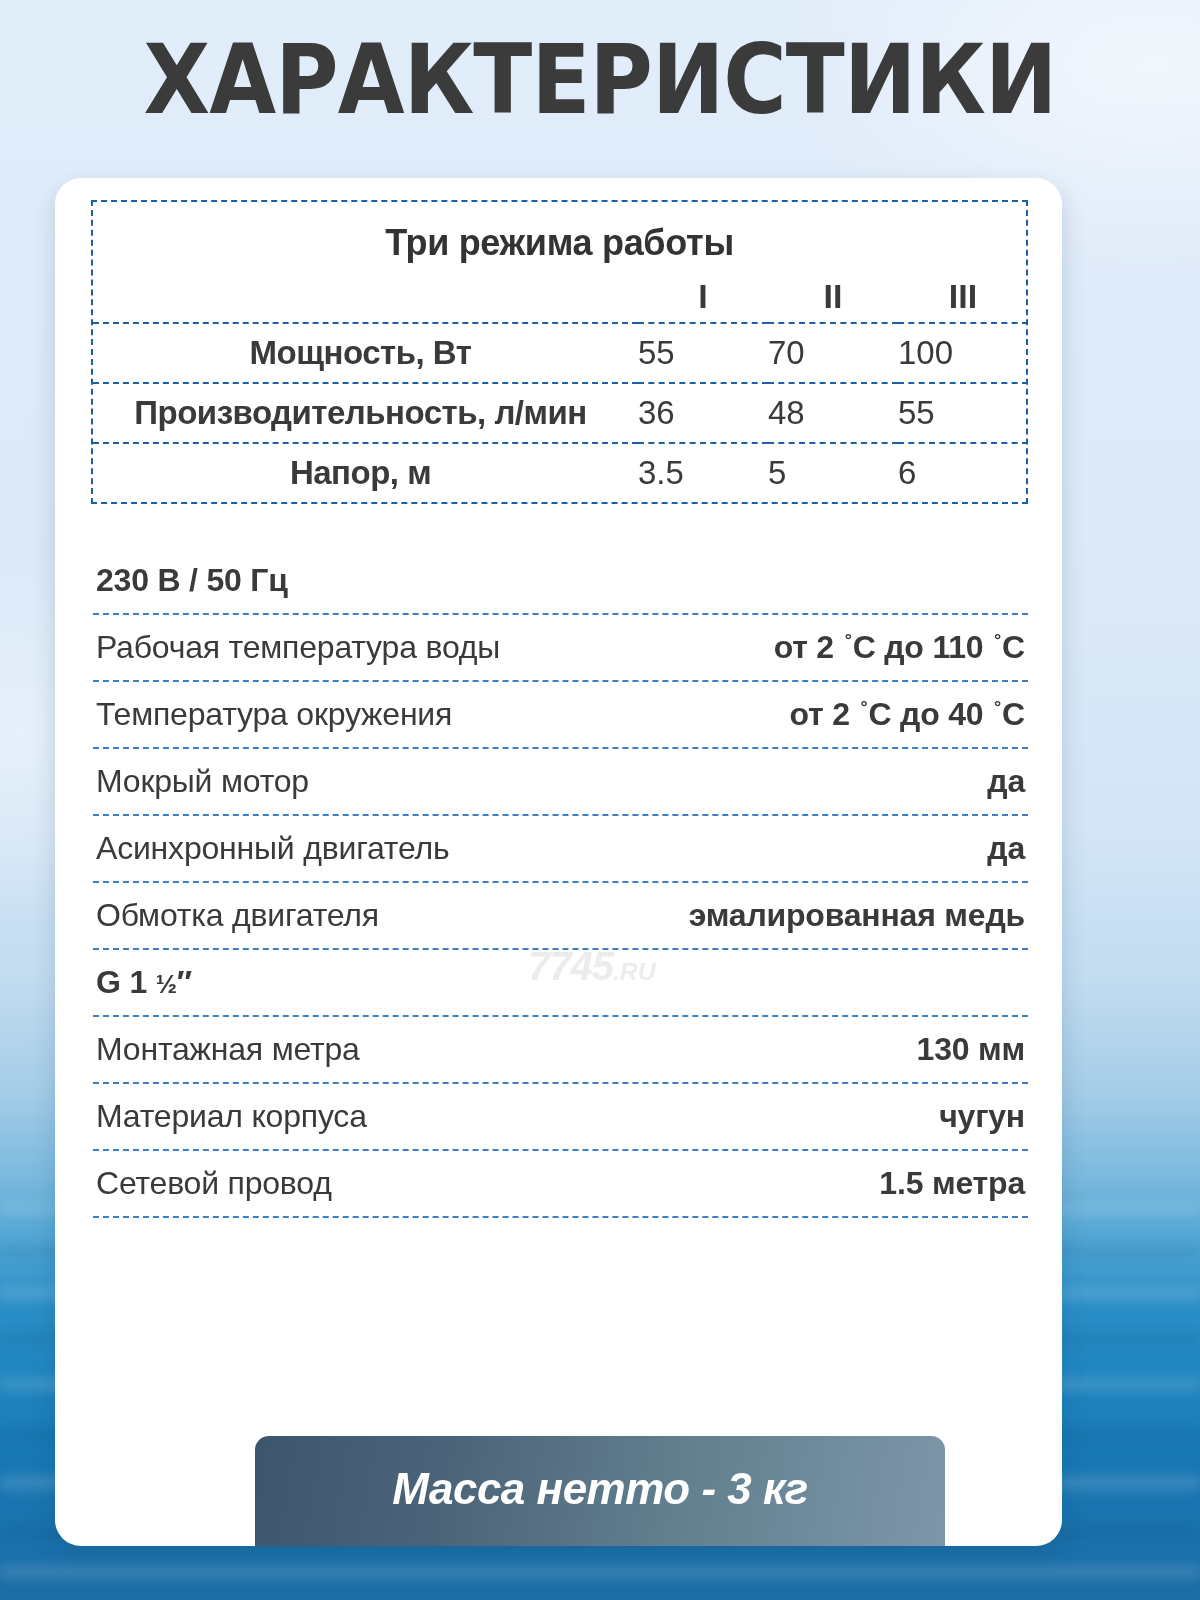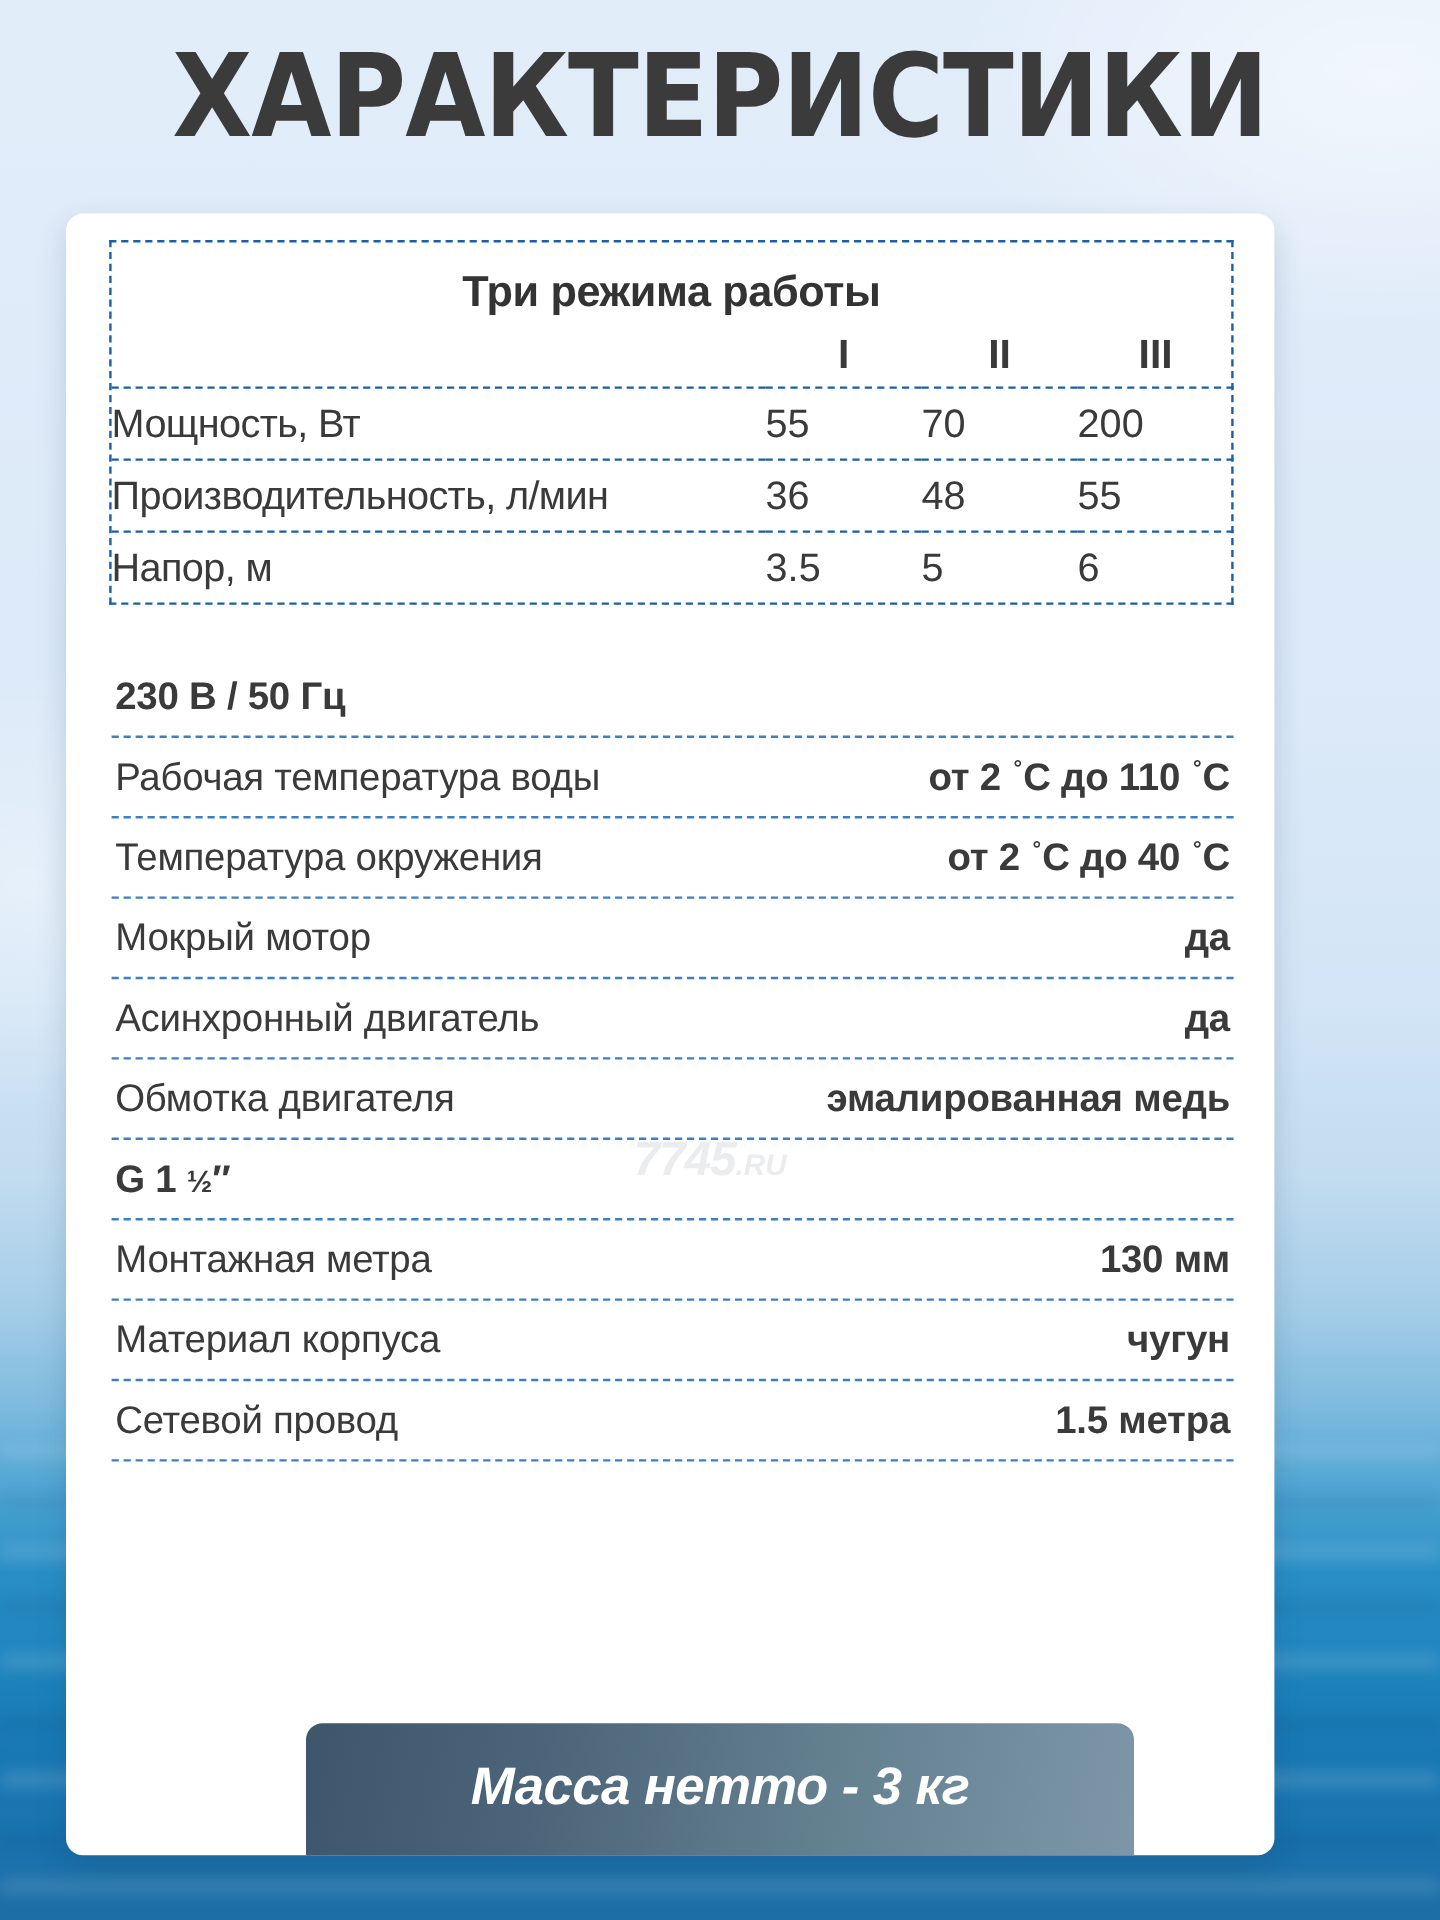--- a/index.html
+++ b/index.html
@@ -72,21 +72,21 @@
   }
 
   
   #card {
     position: absolute;
     left: 55px;
     top: 178px;
     width: 1007px;
     height: 1368px;
     background: #ffffff;
-    border-radius: 14px;
+    border-radius: 26px;
     box-shadow: 0 10px 24px rgba(20,60,95,0.18);
     overflow: hidden;
   }
 
   
   #modes {
     position: absolute;
     left: 36px;
     top: 22px;
     width: 937px;
@@ -119,23 +119,23 @@
   }
   #modes tbody tr {
     border-top: 2px dashed #1a5fa8;
   }
   #modes tbody td {
     height: 58px;
     font-size: 33px;
     color: #3a3a3a;
   }
   #modes td.lbl {
-    text-align: left;
+    text-align: center;
     padding-right: 10px;
-    font-weight: 400;
+    font-weight: 700;
     letter-spacing: -0.5px;
   }
   #modes td.val {
     text-align: left;
     font-weight: 400;
   }
   .c-lbl { width: 545px; }
   .c-v   { width: 130px; }
 
   
@@ -254,21 +254,21 @@
           <td>I</td>
           <td>II</td>
           <td>III</td>
         </tr>
       </thead>
       <tbody>
         <tr>
           <td class="lbl">Мощность, Вт</td>
           <td class="val">55</td>
           <td class="val">70</td>
-          <td class="val">200</td>
+          <td class="val">100</td>
         </tr>
         <tr>
           <td class="lbl">Производительность, л/мин</td>
           <td class="val">36</td>
           <td class="val">48</td>
           <td class="val">55</td>
         </tr>
         <tr>
           <td class="lbl">Напор, м</td>
           <td class="val">3.5</td>

